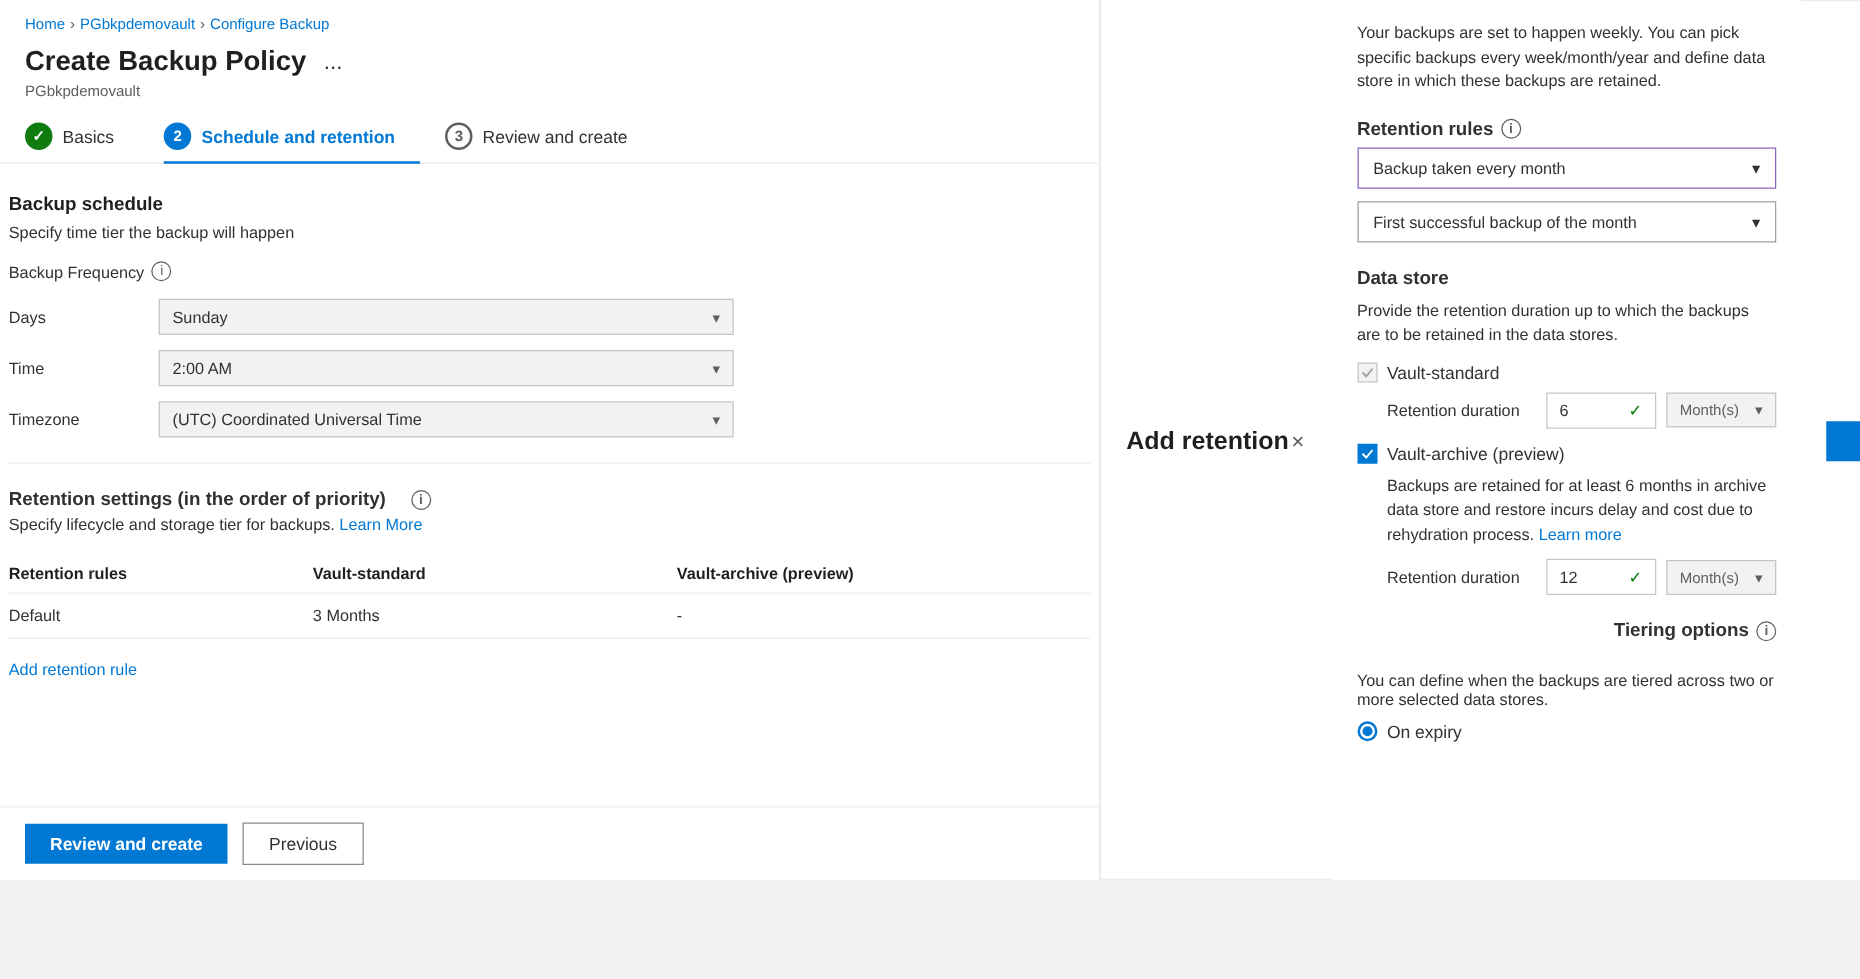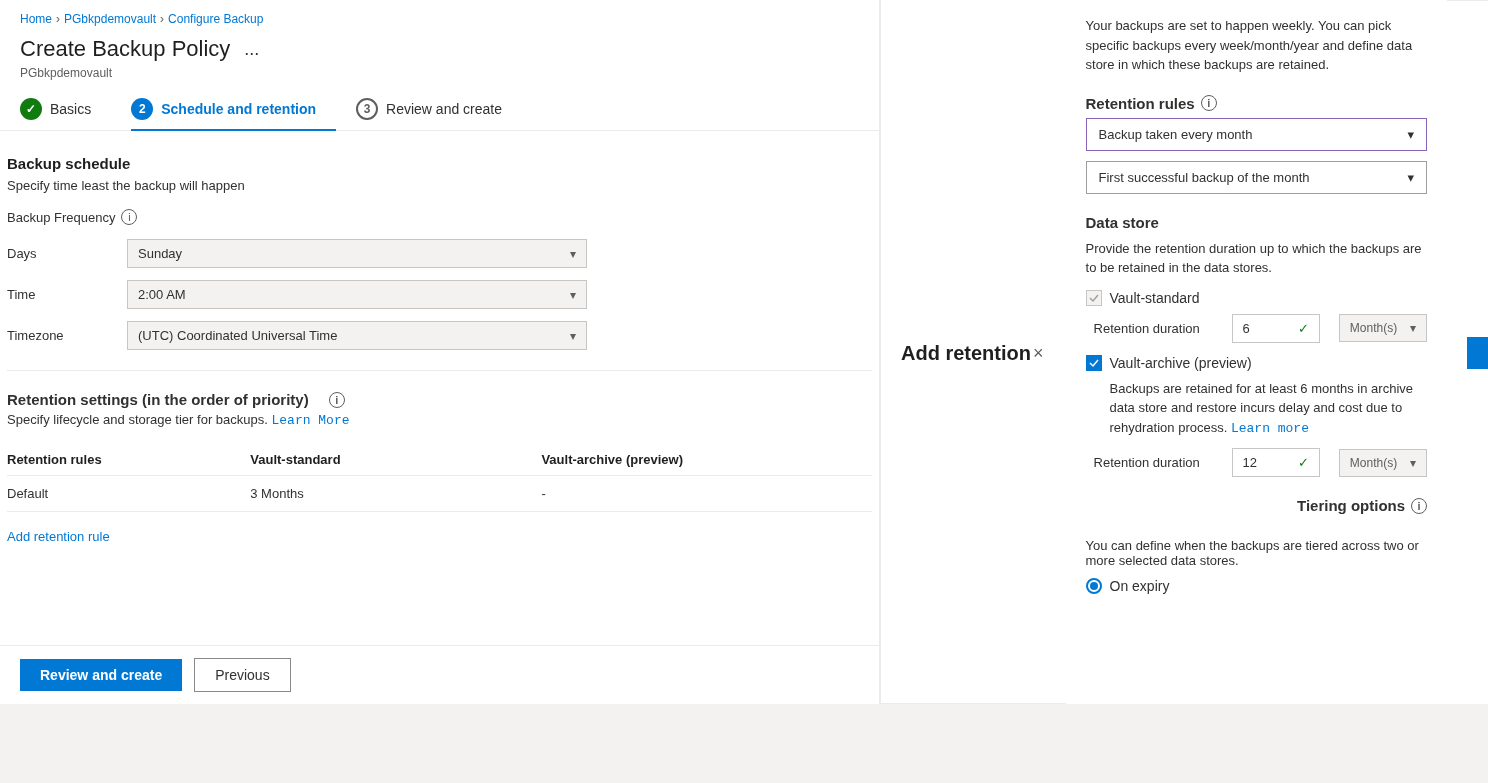--- a/index.html
+++ b/index.html
@@ -8,21 +8,21 @@
     .page-container { display: flex; height: 704px; overflow: hidden; background: #4d7c0f; }
 
     
     .left-panel { flex: 0 0 880px; display: flex; flex-direction: column; border-right: 1px solid #edebe9; background: #fff; }
 
     .breadcrumb { display: flex; align-items: center; padding: 12px 20px 6px 20px; font-size: 12px; color: #0078d4; gap: 4px; }
     .breadcrumb span { color: #605e5c; }
     .breadcrumb a { color: #0078d4; text-decoration: none; cursor: pointer; }
 
     .page-header { padding: 4px 20px 12px 20px; display: flex; align-items: center; gap: 8px; }
-    .page-title { font-size: 22px; font-weight: 400; color: #201f1e; }
+    .page-title { font-size: 22px; font-weight: 700; color: #201f1e; }
     .page-subtitle { font-size: 12px; color: #605e5c; padding: 0 20px 0 20px; margin-top: -8px; margin-bottom: 8px; }
     .ellipsis-btn { background: none; border: none; cursor: pointer; font-size: 18px; color: #323130; padding: 2px 6px; }
 
     
     .tabs { display: flex; align-items: center; padding: 0 20px; border-bottom: 1px solid #edebe9; gap: 0; }
     .tab { display: flex; align-items: center; gap: 8px; padding: 10px 20px 10px 0; cursor: pointer; font-size: 14px; color: #323130; position: relative; margin-right: 20px; }
     .tab.active { color: #0078d4; font-weight: 600; }
     .tab.active::after { content: ''; position: absolute; bottom: -1px; left: 0; right: 0; height: 2px; background: #0078d4; }
     .tab-circle { width: 22px; height: 22px; border-radius: 50%; display: flex; align-items: center; justify-content: center; font-size: 12px; font-weight: 600; }
     .tab-circle.done { background: #107c10; color: #fff; }
@@ -38,21 +38,21 @@
 
     .form-row { display: flex; align-items: center; margin-bottom: 12px; }
     .form-label { width: 120px; font-size: 13px; color: #323130; display: flex; align-items: center; gap: 4px; }
     .form-select { flex: 1; max-width: 460px; padding: 6px 10px; border: 1px solid #c8c6c4; background: #f3f2f1; font-size: 13px; color: #323130; display: flex; align-items: center; justify-content: space-between; cursor: pointer; }
     .form-select .chevron { color: #605e5c; font-size: 12px; }
 
     .divider { border: none; border-top: 1px solid #edebe9; margin: 20px 0; }
 
     .retention-header { font-size: 15px; font-weight: 600; margin-bottom: 4px; display: flex; align-items: center; gap: 20px; }
     .retention-desc { font-size: 13px; color: #323130; margin-bottom: 16px; }
-    .learn-more { color: #0078d4; text-decoration: none; font-family: Liberation Mono, monospace; }
+    .learn-more { color: #0078d4; text-decoration: none; }
 
     .table { width: 100%; border-collapse: collapse; margin-bottom: 16px; }
     .table th { text-align: left; font-size: 13px; font-weight: 600; padding: 8px 0; border-bottom: 1px solid #edebe9; color: #201f1e; }
     .table td { padding: 10px 0; font-size: 13px; color: #323130; border-bottom: 1px solid #edebe9; }
     .table th:nth-child(2), .table td:nth-child(2) { padding-left: 60px; }
     .table th:nth-child(3), .table td:nth-child(3) { padding-left: 60px; }
 
     .add-retention-link { color: #0078d4; text-decoration: none; font-size: 13px; cursor: pointer; }
 
     
@@ -78,21 +78,21 @@
     .dropdown-select.active-border { border-color: #8764b8; }
 
     .panel-section-label { font-size: 15px; font-weight: 600; margin-bottom: 8px; }
     .panel-section-desc { font-size: 13px; color: #323130; margin-bottom: 12px; line-height: 1.5; }
 
     .checkbox-row { display: flex; align-items: center; gap: 8px; margin-bottom: 8px; }
     .checkbox-disabled { width: 16px; height: 16px; border: 1px solid #c8c6c4; background: #f3f2f1; display: flex; align-items: center; justify-content: center; }
     .checkbox-checked { width: 16px; height: 16px; background: #0078d4; display: flex; align-items: center; justify-content: center; }
     .checkbox-checked svg { width: 10px; height: 10px; }
 
-    .retention-duration-row { display: flex; align-items: center; gap: 19px; margin-bottom: 12px; margin-left: 8px; }
+    .retention-duration-row { display: flex; align-items: center; gap: 8px; margin-bottom: 12px; margin-left: 24px; }
     .retention-label { font-size: 13px; width: 140px; }
     .duration-input { width: 100px; padding: 6px 10px; border: 1px solid #c8c6c4; font-size: 13px; display: flex; align-items: center; justify-content: space-between; }
     .duration-unit { width: 100px; padding: 6px 10px; border: 1px solid #c8c6c4; background: #f3f2f1; font-size: 12px; display: flex; align-items: center; justify-content: space-between; color: #605e5c; }
 
     .archive-info { font-size: 13px; color: #323130; line-height: 1.5; margin-bottom: 10px; margin-left: 24px; }
 
     .tiering-section { margin-bottom: 16px; }
     .tiering-title { font-size: 15px; font-weight: 600; margin-bottom: 24px; display: flex; align-items: center; gap: 6px; justify-content: flex-end; }
     .tiering-desc { font-size: 13px; color: #323130; margin-bottom: 10px; }
 
@@ -140,21 +140,21 @@
       </div>
       <div class="tab">
         <div class="tab-circle inactive">3</div>
         <span>Review and create</span>
       </div>
     </div>
 
     <div class="content">
       
       <div class="section-title">Backup schedule</div>
-      <div class="section-desc">Specify time least the backup will happen</div>
+      <div class="section-desc">Specify time tier the backup will happen</div>
 
       <div class="field-label">
         <span>Backup Frequency</span>
         <span class="tooltip-icon">i</span>
       </div>
 
       <div class="form-row">
         <div class="form-label">Days</div>
         <div class="form-select">
           <span>Sunday</span>

